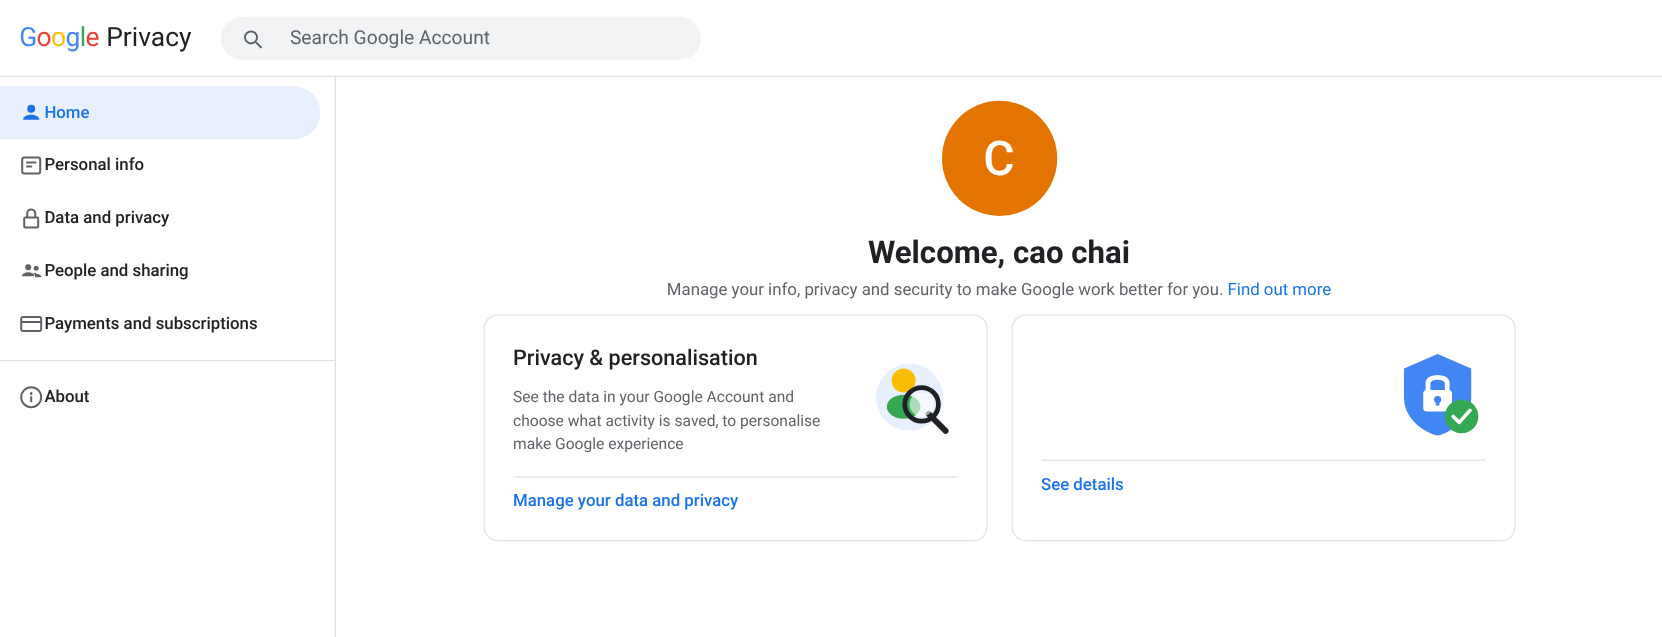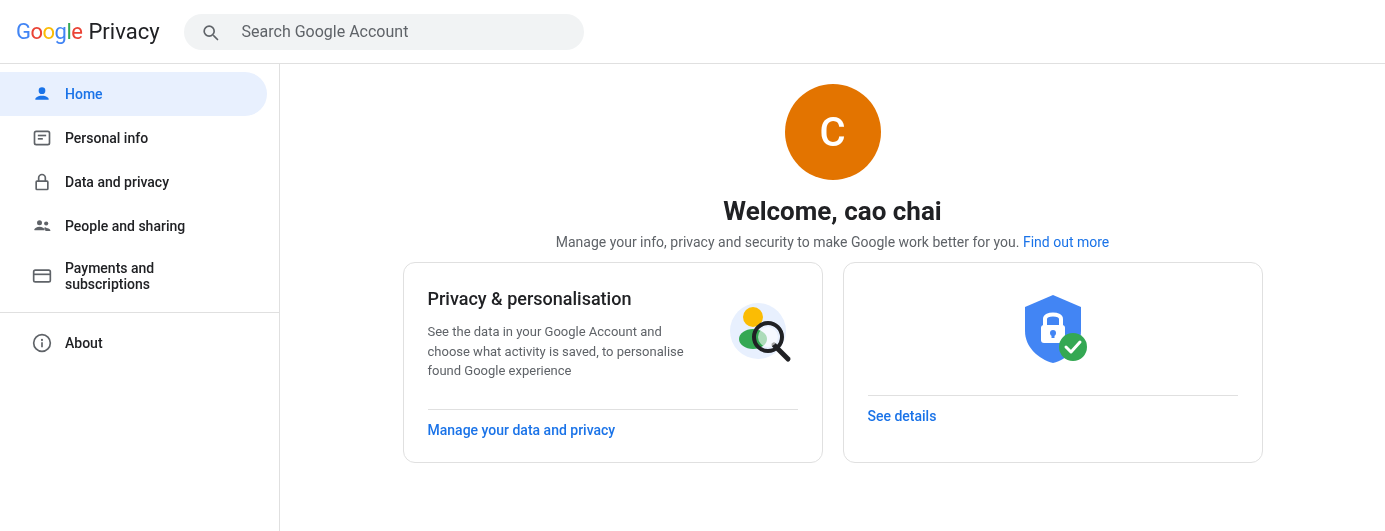--- a/index.html
+++ b/index.html
@@ -64,22 +64,22 @@
     .sidebar {
       width: 280px;
       padding: 8px 0;
       border-right: 1px solid #e0e0e0;
       flex-shrink: 0;
       overflow-y: auto;
     }
     .sidebar-item {
       display: flex;
       align-items: center;
-      gap: 13px;
-      padding: 12px 32px;
+      gap: 1px;
+      padding: 12px 16px;
       cursor: pointer;
       border-radius: 0 24px 24px 0;
       margin-right: 12px;
       font-size: 14px;
       color: #202124;
       font-weight: 500;
     }
     .sidebar-item.active { background: #e8f0fe; color: #1a73e8; }
     .sidebar-item.active .sidebar-icon { color: #1a73e8; }
     .sidebar-icon { width: 20px; height: 20px; flex-shrink: 0; color: #5f6368; }
@@ -143,23 +143,22 @@
       padding: 24px;
       display: flex;
       flex-direction: column;
       background: #fff;
       position: relative;
       overflow: hidden;
     }
 
     .card-content {
       display: flex;
-      justify-content: center;
+      justify-content: flex-end;
       align-items: flex-start;
-      margin-bottom: 12px;
     }
 
     .card-text { flex: 1; padding-right: 16px; }
 
     .card-title {
       font-size: 18px;
       font-weight: 500;
       color: #202124;
       margin-bottom: 12px;
       line-height: 1.3;
@@ -315,21 +314,21 @@
       <span>Manage your info, privacy and security to make Google work better for you.</span>
       <a class="find-out-link">Find out more</a>
     </p>
 
     <div class="cards-row">
 
       <div class="card">
         <div class="card-content">
           <div class="card-text">
             <div class="card-title">Privacy &amp; personalisation</div>
-            <div class="card-description">See the data in your Google Account and choose what activity is saved, to personalise found Google experience</div>
+            <div class="card-description">See the data in your Google Account and choose what activity is saved, to personalise make Google experience</div>
           </div>
 
           <div class="privacy-illustration">
             <svg width="80" height="80" viewBox="0 0 80 80">
 
               <circle cx="40" cy="44" r="28" fill="#e8f0fe"></circle>
 
               <circle cx="35" cy="30" r="10" fill="#fbbc04"></circle>
               <ellipse cx="35" cy="52" rx="14" ry="10" fill="#34a853"></ellipse>
 

